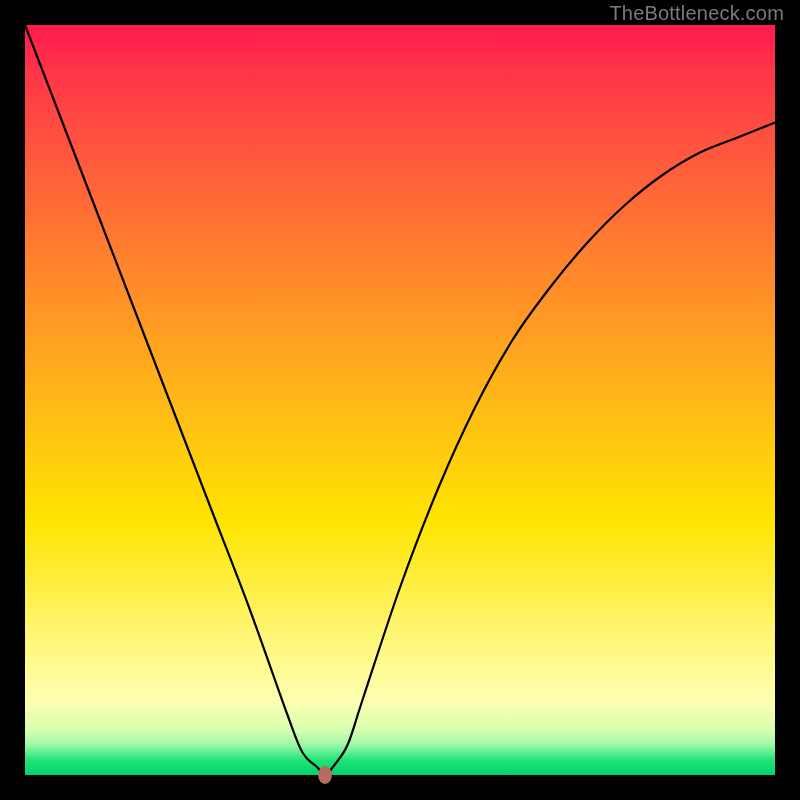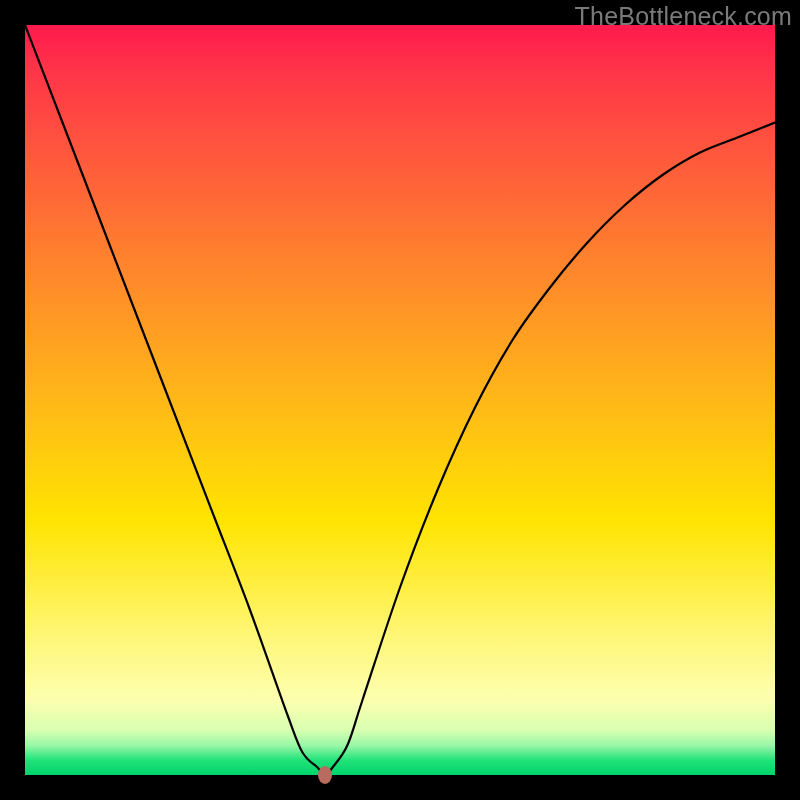--- a/index.html
+++ b/index.html
@@ -40,23 +40,23 @@
   .curve-layer {
     position: absolute;
     inset: 0;
     width: 100%;
     height: 100%;
     pointer-events: none;
   }
   .watermark {
     position: absolute;
     top: 2px;
-    right: 8px;
+    right: 16px;
     color: #7a7a7a;
-    font-size: 25px;
+    font-size: 20px;
     font-weight: 500;
     letter-spacing: 0.2px;
   }
   .marker {
     position: absolute;
     width: 14px;
     height: 18px;
     border-radius: 50% / 50%;
     background: #b86b5e;
     transform: translate(-50%, -50%);

